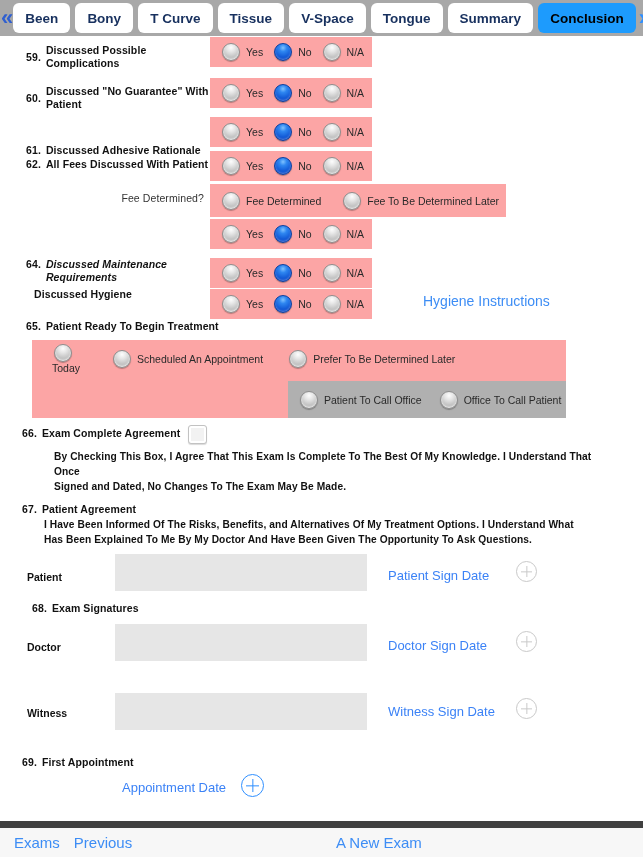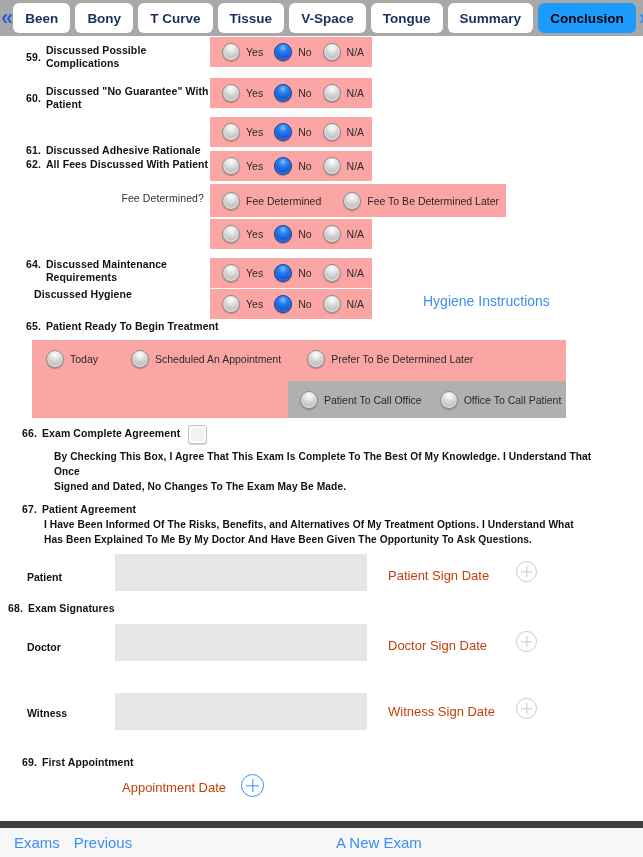--- a/index.html
+++ b/index.html
@@ -79,21 +79,21 @@
 
   .bodytext {
     position: absolute; font-size: 10.2px; font-weight: bold; color: #111;
     line-height: 1.45; letter-spacing: .1px;
   }
 
   .link { position: absolute; color: #3d8df5; font-size: 14px; cursor: pointer; white-space: nowrap; }
 
   .sigbox { position: absolute; background: #e6e6e6; cursor: pointer; }
   .siglabel { position: absolute; font-size: 10.5px; font-weight: bold; color: #111; }
-  .datelabel { position: absolute; font-size: 13px; color: #c2410c; white-space: nowrap; }
+  .datelabel { position: absolute; font-size: 13px; color: #3b82f6; white-space: nowrap; }
 
   
   .plus {
     position: absolute; width: 21px; height: 21px; border-radius: 50%;
     border: 1.3px solid #c9c9c9; cursor: pointer;
   }
   .plus::before, .plus::after {
     content: ""; position: absolute; background: #c9c9c9;
   }
   .plus::before { left: 4px; right: 4px; top: 50%; height: 1.3px; transform: translateY(-50%); }
@@ -247,21 +247,21 @@
         <span class="optlabel">No</span>
       </div>
       <div class="opt" style="margin-left:11px;">
         <span class="radio"></span>
         <span class="optlabel">N/A</span>
       </div>
     </div>
 
     <div class="qrow" style="left:26px; top:222px; width:180px; align-items:flex-start;">
       <span class="qlabel" style="margin-right:5px;">64.</span>
-      <span style="display:block;">
+      <span style="display:block;font-style:italic;">
         <span class="qlabel" style="display:block;">Discussed Maintenance</span>
         <span class="qlabel" style="display:block;">Requirements</span>
       </span>
     </div>
     <div class="optblock" style="position:absolute; left:210px; top:222px; width:162px;">
       <div class="opt" style="margin-left:12px;">
         <span class="radio"></span>
         <span class="optlabel">Yes</span>
       </div>
       <div class="opt" style="margin-left:11px;">
@@ -294,21 +294,21 @@
 
     <div class="link" style="left:423px; top:257px;">Hygiene Instructions</div>
 
     <div class="qrow" style="left:26px; top:284px; width:260px;">
       <span class="qlabel" style="margin-right:5px;">65.</span>
       <span class="qlabel">Patient Ready To Begin Treatment</span>
     </div>
 
     <div class="optblock tall" style="position:absolute; left:32px; top:304px; width:534px; height:78px; display:block;">
       <div style="position:absolute; left:0; top:0; width:534px; height:38px; display:flex; align-items:center;">
-        <div class="opt" style="margin-left:14px;">
+        <div class="opt" style="margin-left:14px;flex-direction:column;">
           <span class="radio"></span>
           <span class="optlabel">Today</span>
         </div>
         <div class="opt" style="margin-left:33px;">
           <span class="radio"></span>
           <span class="optlabel">Scheduled An Appointment</span>
         </div>
         <div class="opt" style="margin-left:26px;">
           <span class="radio"></span>
           <span class="optlabel">Prefer To Be Determined Later</span>
@@ -344,21 +344,21 @@
     <div class="bodytext" style="left:44px; top:482px; width:545px;">
       <span style="display:block;">I Have Been Informed Of The Risks, Benefits, and Alternatives Of My Treatment Options.  I Understand What</span>
       <span style="display:block;">Has Been Explained To Me By My Doctor And Have Been Given The Opportunity To Ask Questions.</span>
     </div>
 
     <div class="siglabel" style="left:27px; top:535px;">Patient</div>
     <div class="sigbox" style="left:115px; top:518px; width:252px; height:37px;"></div>
     <div class="datelabel" style="left:388px; top:532px;">Patient Sign Date</div>
     <div class="plus" style="left:516px; top:525px;"></div>
 
-    <div class="qrow" style="left:8px; top:566px; width:200px;">
+    <div class="qrow" style="left:32px; top:566px; width:200px;">
       <span class="qlabel" style="margin-right:5px;">68.</span>
       <span class="qlabel">Exam Signatures</span>
     </div>
 
     <div class="siglabel" style="left:27px; top:605px;">Doctor</div>
     <div class="sigbox" style="left:115px; top:588px; width:252px; height:37px;"></div>
     <div class="datelabel" style="left:388px; top:602px;">Doctor Sign Date</div>
     <div class="plus" style="left:516px; top:595px;"></div>
 
     <div class="siglabel" style="left:27px; top:671px;">Witness</div>

